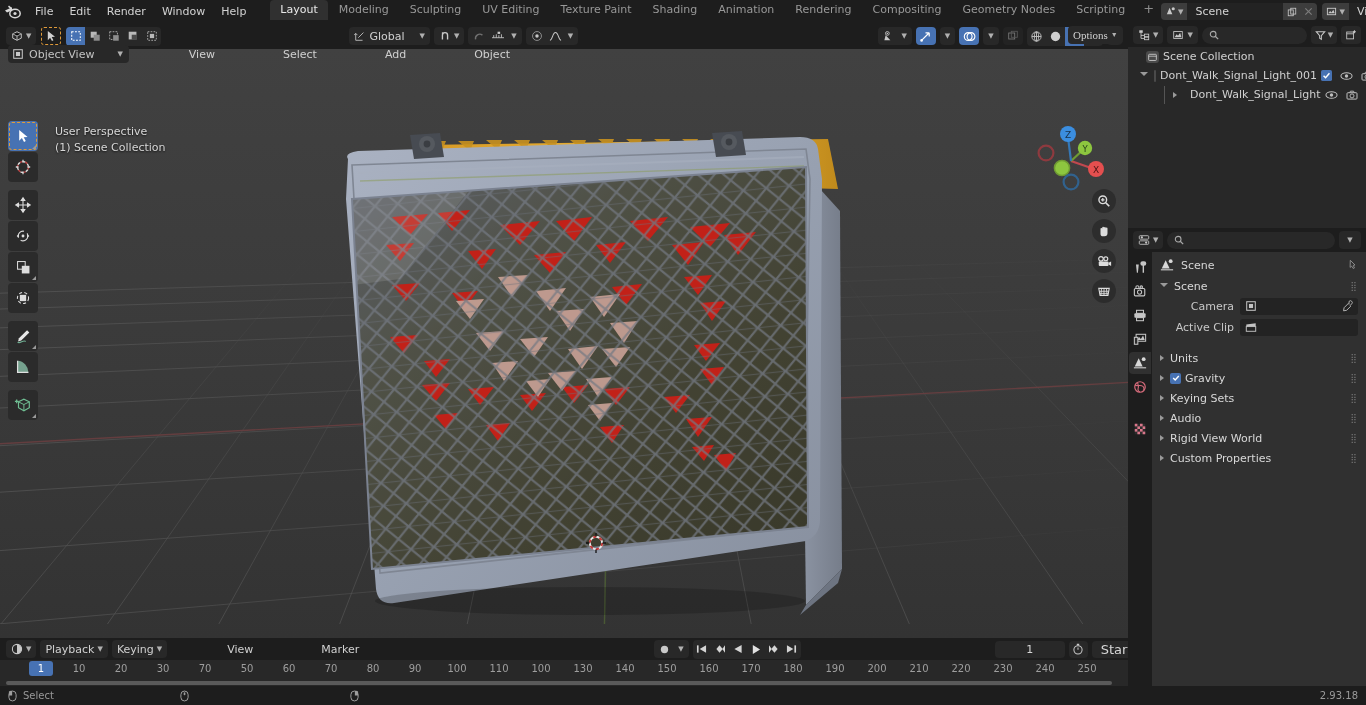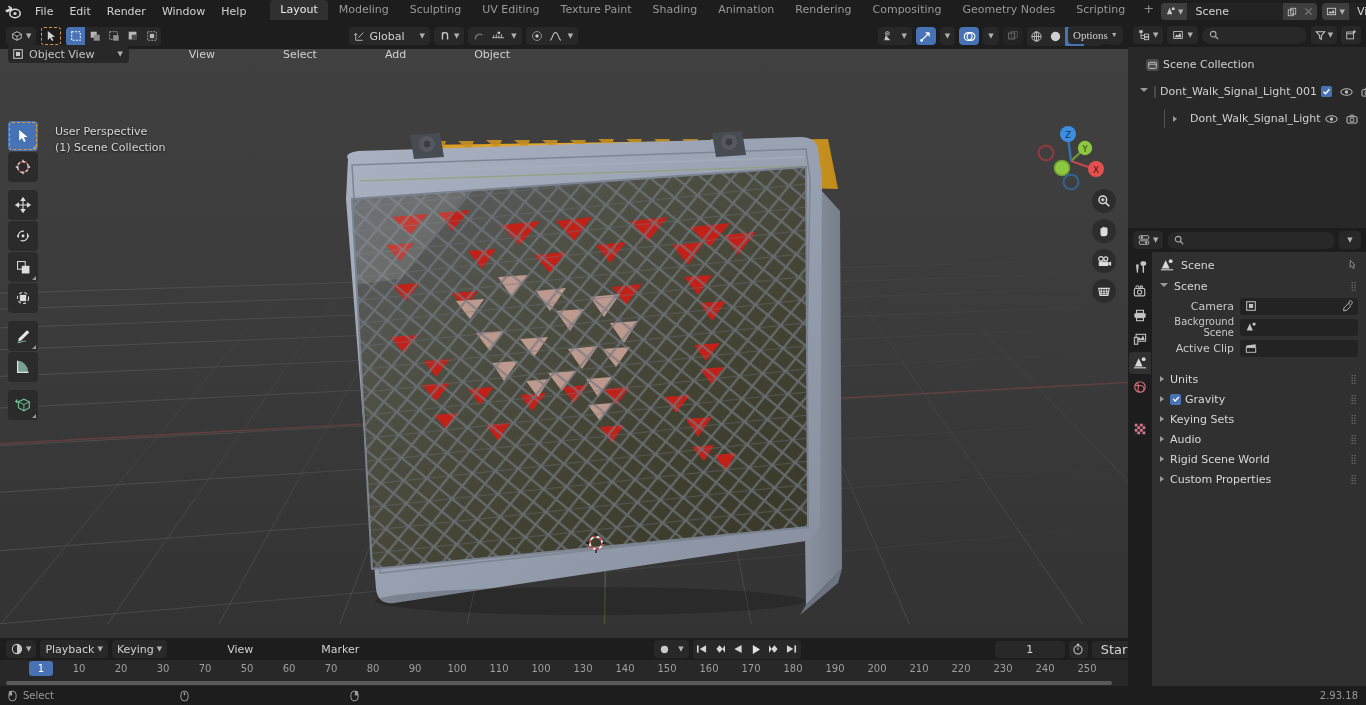--- a/index.html
+++ b/index.html
@@ -96,21 +96,21 @@
   .tbtns{ display:flex; background:#282828; border-radius:4px; overflow:hidden; height:19px; }
   .tbtns > div{ width:18px; height:19px; display:flex; align-items:center; justify-content:center; }
 
   
   .outliner{ flex:0 0 205px; background:#1d1d1d; display:flex; flex-direction:column; }
   .ol-header{ height:24px; display:flex; align-items:center; gap:4px; padding:0 5px; }
   .ol-search{ flex:1 1 auto; height:17px; background:#282828; border-radius:9px; display:flex;
               align-items:center; padding:0 7px; gap:4px; }
   .ol-body{ flex:1 1 auto; background:#282828; overflow:hidden; }
   .ol-row{ height:19px; display:flex; align-items:center; padding:0 6px; gap:4px; font-size:11px;
-           color:#d0d0d0; position:relative;margin-top:8px; }
+           color:#d0d0d0; position:relative; }
   .ol-icons{ margin-left:auto; display:flex; align-items:center; gap:8px; padding-right:4px; }
   .tri{ width:0; height:0; border-left:4px solid #9a9a9a; border-top:3px solid transparent;
         border-bottom:3px solid transparent; }
   .tri.down{ border-left:4px solid transparent; border-right:4px solid transparent;
              border-top:4px solid #9a9a9a; }
 
   
   .props{ flex:1 1 auto; display:flex; flex-direction:column; min-height:0; background:#1d1d1d; }
   .pr-header{ height:24px; display:flex; align-items:center; gap:4px; padding:0 5px; }
   .pr-search{ flex:1 1 auto; height:17px; background:#282828; border-radius:9px; display:flex;
@@ -1030,29 +1030,20 @@
                     <rect x="4.6" y="4.6" width="4.8" height="4.8" fill="#c3c3c3"></rect>
                   </svg>
                 <span class="eyedrop">
                   <svg width="12" height="12" viewBox="0 0 14 14">
                       <path d="M9.5 1.5 a2 2 0 0 1 3 3 L10.6 6.4 L11.4 7.2 L6.6 12 L3 12.6 L3.6 9 L8.4 4.2 L9.2 5 Z" fill="none" stroke="#b8b8b8" stroke-width="1.1"></path>
                     </svg>
                 </span>
               </span>
             </div>
             <div class="prow">
-              <span class="plabel" style="width:78px;font-size:10px">Background Scene</span>
-              <span class="pfield">
-                <svg width="12" height="12" viewBox="0 0 14 14">
-                    <path d="M2 11 L5.6 3 L9.2 11 Z" fill="#c3c3c3"></path>
-                    <circle cx="10.6" cy="3.6" r="1.9" fill="#c3c3c3"></circle>
-                  </svg>
-              </span>
-            </div>
-            <div class="prow">
               <span class="plabel">Active Clip</span>
               <span class="pfield">
                 <svg width="12" height="12" viewBox="0 0 14 14">
                     <path d="M1.5 4 L12.5 2.5 L12.5 6 L1.5 6 Z" fill="#c3c3c3"></path>
                     <rect x="1.5" y="6.5" width="11" height="5.5" fill="none" stroke="#c3c3c3" stroke-width="1.1"></rect>
                   </svg>
               </span>
             </div>
 
             <div style="height:10px"></div>
@@ -1077,21 +1068,21 @@
               <span>Keying Sets</span>
               <span class="dots">⣿</span>
             </div>
             <div class="panel-head">
               <span class="tri"></span>
               <span>Audio</span>
               <span class="dots">⣿</span>
             </div>
             <div class="panel-head">
               <span class="tri"></span>
-              <span>Rigid Scene World</span>
+              <span>Rigid View World</span>
               <span class="dots">⣿</span>
             </div>
             <div class="panel-head">
               <span class="tri"></span>
               <span>Custom Properties</span>
               <span class="dots">⣿</span>
             </div>
           </div>
         </div>
       </div>

